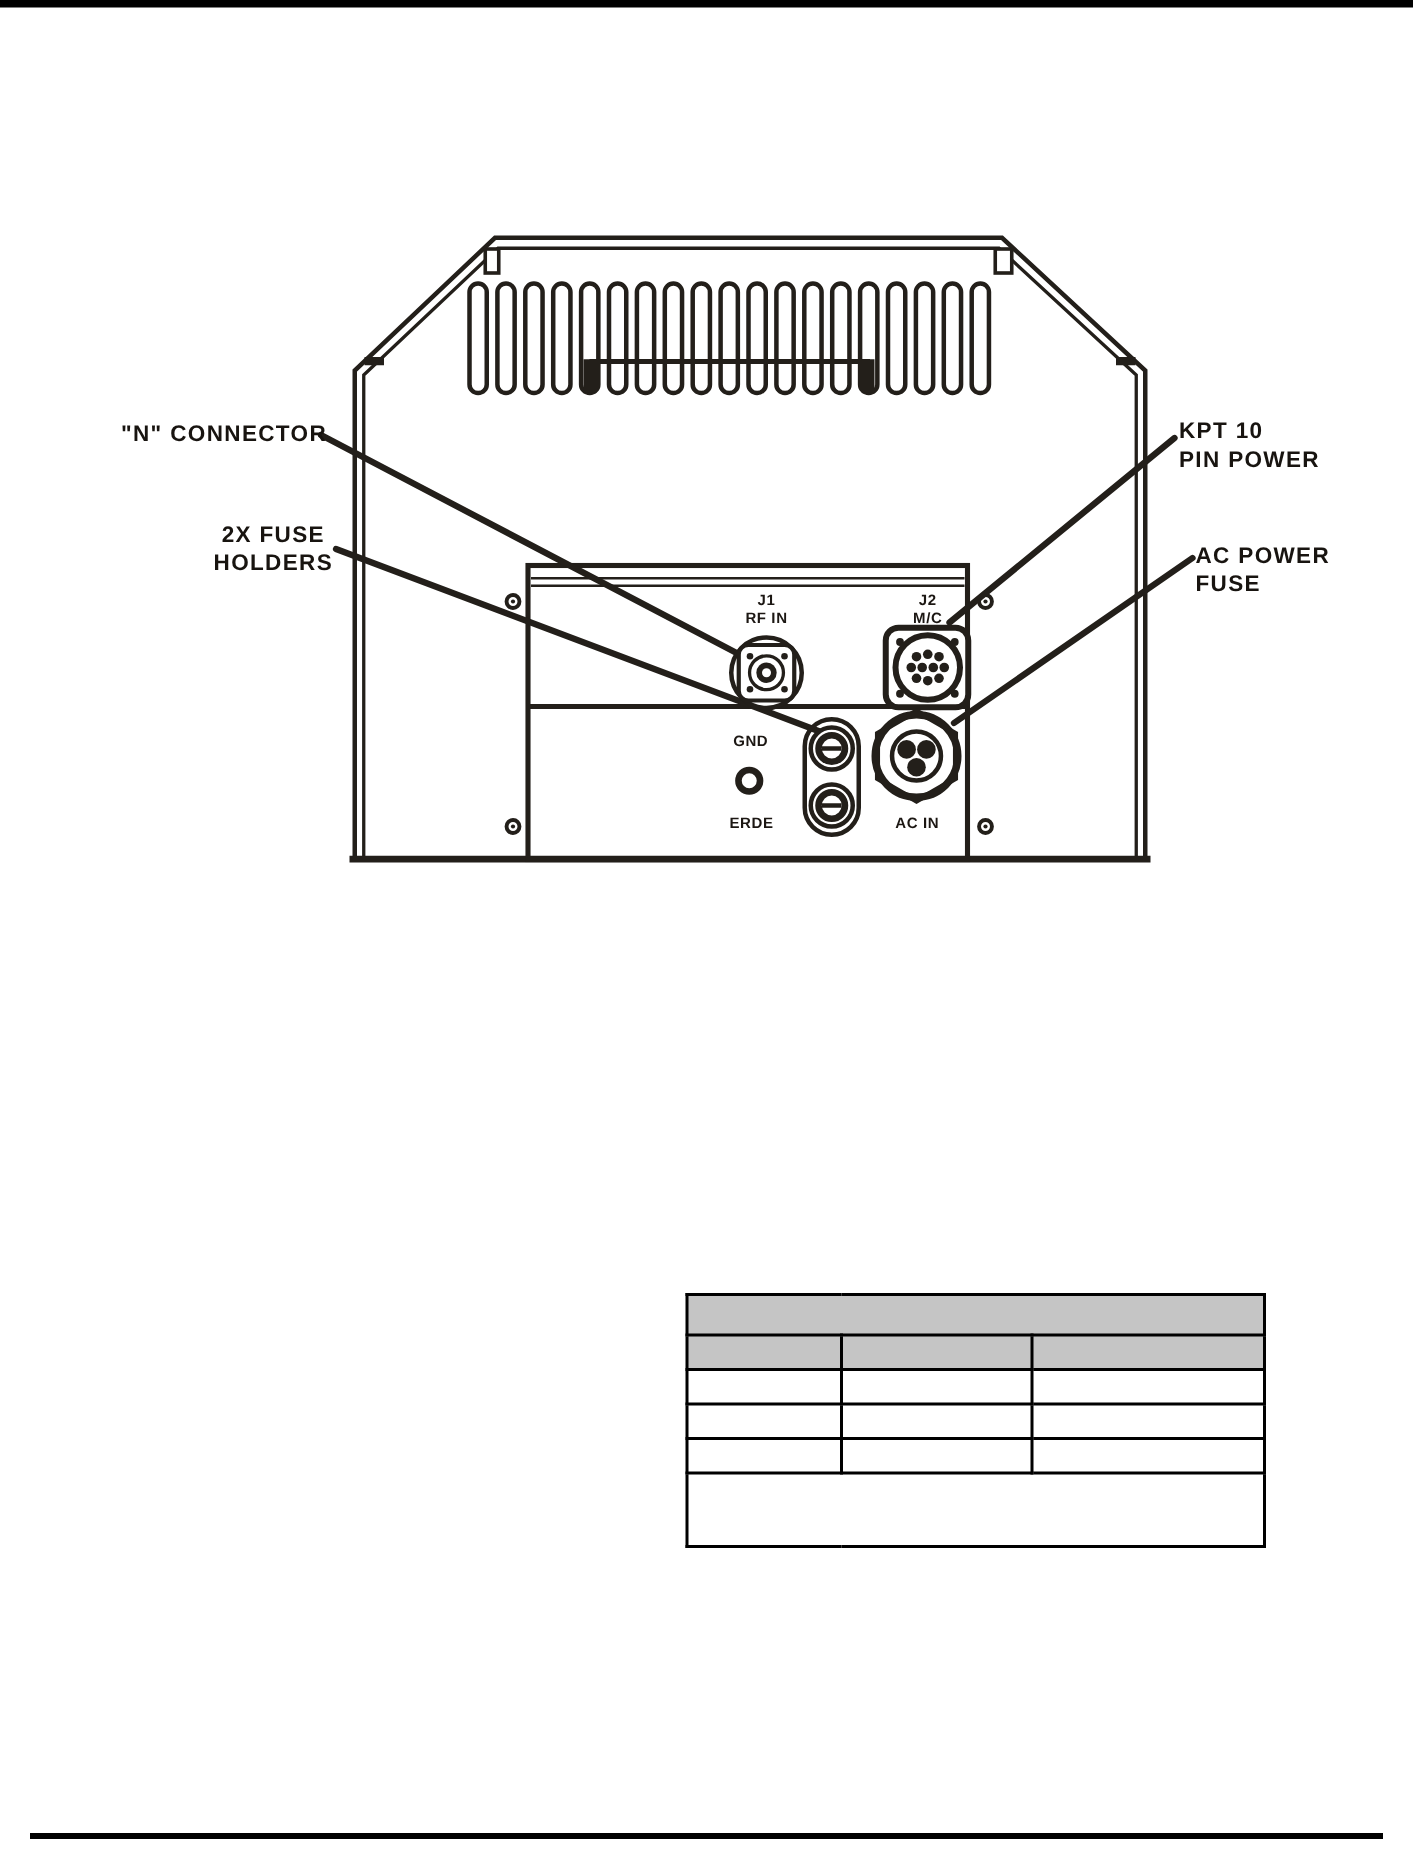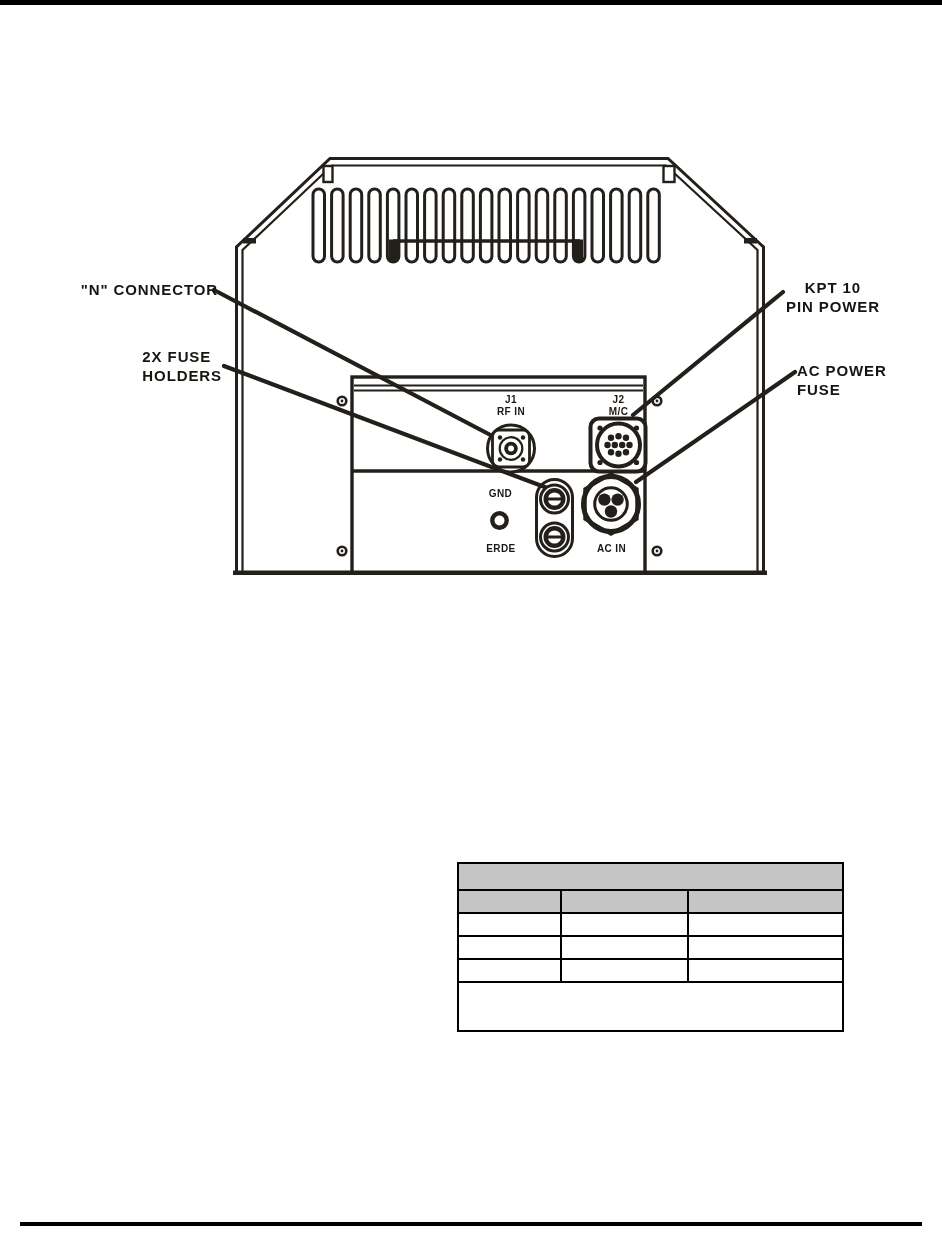--- a/index.html
+++ b/index.html
@@ -11,22 +11,22 @@
   #top-rule{left:0;top:0;width:942px;height:5px;}
   #bottom-rule{left:20px;top:1222px;width:902px;height:4px;}
 
   #diagram-svg{position:absolute;left:0;top:0;}
 
   .callout{
     position:absolute;font-weight:700;font-size:15px;line-height:18.5px;
     letter-spacing:0.9px;color:#181410;white-space:nowrap;
   }
   #callout-n{right:724px;top:281px;text-align:right;}
-  #callout-fuse{right:720px;top:348px;text-align:left;}
-  #callout-kpt{left:786px;top:279px;text-align:center;}
+  #callout-fuse{right:720px;top:348px;text-align:center;}
+  #callout-kpt{left:786px;top:279px;text-align:left;}
   #callout-ac{left:797px;top:362px;text-align:left;}
 
   #spec-table-container{position:absolute;left:457px;top:862px;}
   #spec-table{border-collapse:collapse;table-layout:fixed;width:385px;}
   #spec-table td{
     border:2px solid #000;padding:0 4px;font-size:11px;color:#000;
     height:21px;background:#fff;
   }
   #spec-table tr.hdr td{background:#c5c5c5;height:25px;}
   #spec-table tr.hdr2 td{background:#c5c5c5;height:21px;}

